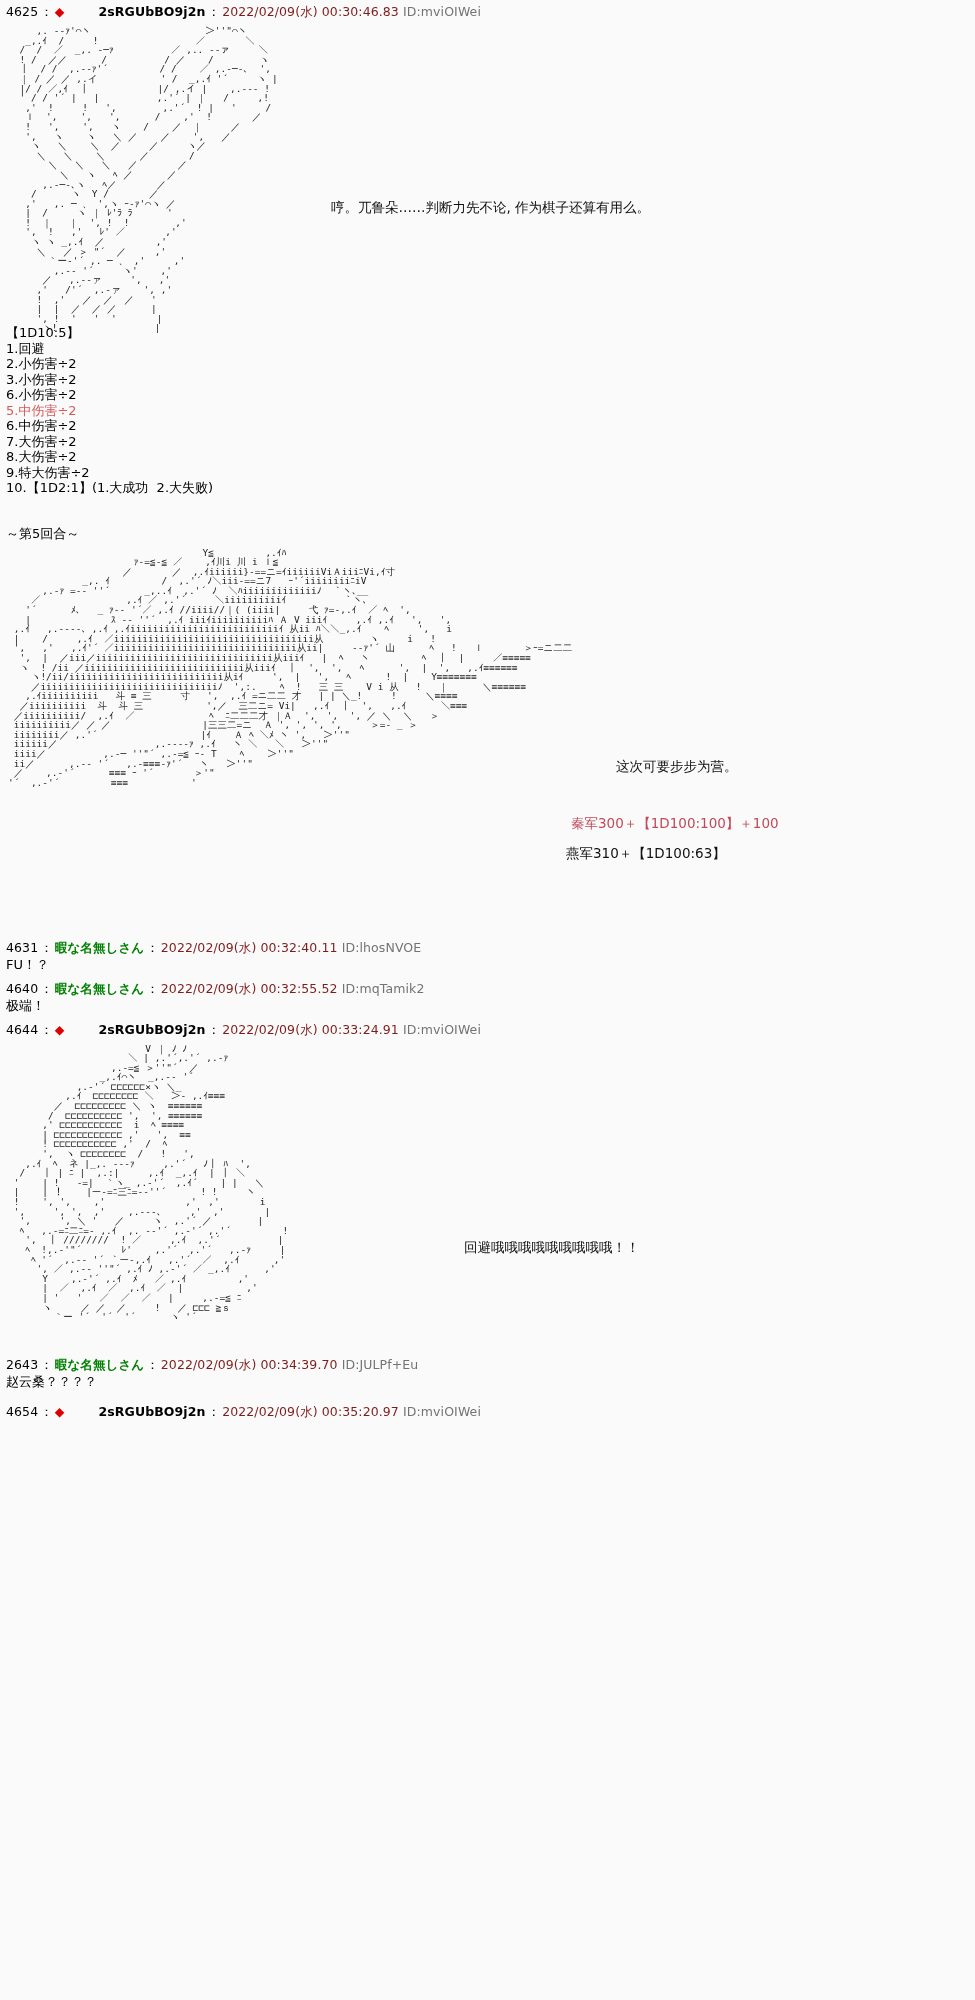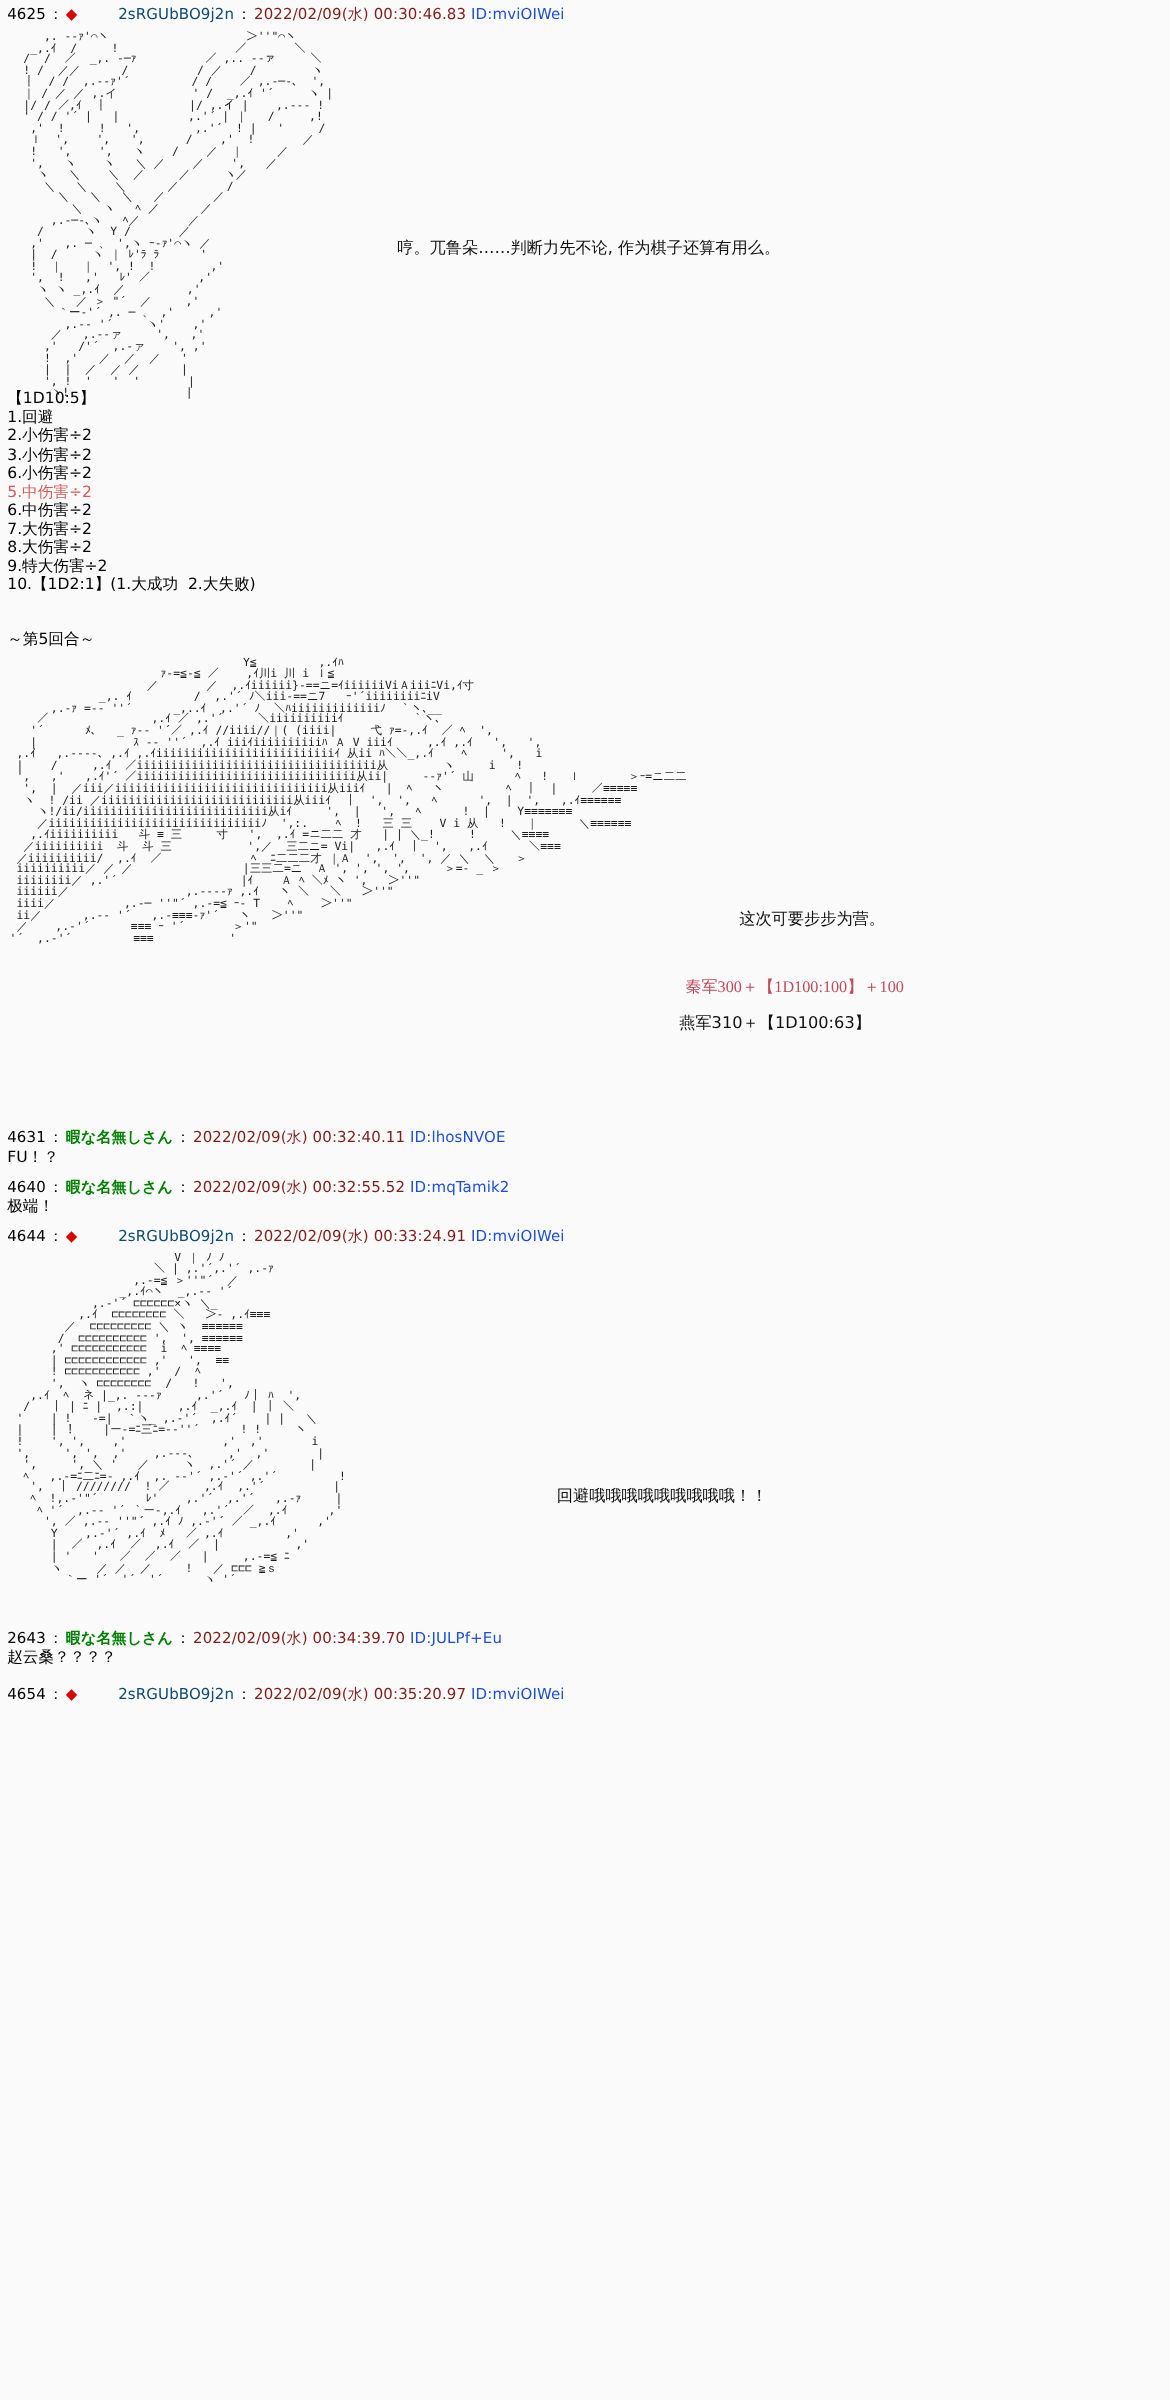--- a/index.html
+++ b/index.html
@@ -21,24 +21,24 @@
   
   .post-head {
     font-size: 12.5px;
     line-height: 16px;
     white-space: nowrap;
     margin: 0;
     padding: 0;
     letter-spacing: 0.1px;
   }
   .sep { color: #000; padding: 0 2px; }
-  .name-trip { color: #0c4a6e; font-weight: normal; padding-left: 35px; }
+  .name-trip { color: #000000; font-weight: bold; padding-left: 35px; }
   .name-anon { color: #008000; font-weight: bold; }
   .date { color: #7f1d1d; }
-  .uid { color: #1d4ed8; }
+  .uid { color: #737373; }
   .diamond { color: #dd0000; letter-spacing: -1px; }
   .cjk {
     font-family: "DejaVu Sans", "Liberation Sans", sans-serif;
     font-size: 13px;
     line-height: 17px;
     white-space: pre;
     margin: 0;
   }
 
   
@@ -163,21 +163,21 @@
   ／iiiiiiiiii  斗  斗 三           ',／  三二ニ= Vi|   ,.ｲ  ｜  ',   ,.ｲ      ＼≡≡≡
  ／iiiiiiiiii/  ,.ｲ  ／             ﾍ  ﾆ二二二才 ｜Ａ  ',  ',  ', ／ ＼  ＼   ＞
  iiiiiiiiii／ ／ ／                |三三二=ニ  Ａ ', ', ', ',     ＞=- _ ＞
  iiiiiiii／ ,.'´                  |ｲ    Ａ ﾍ ＼ﾒ ヽ ',   ＞''"
  iiiiii／                 ,.-‐‐-ｧ ,.ｲ   ヽ ＼   ＼   ＞''"
  iiii／          ,.-─ ''"´ ,.-=≦ ｰ‐ T    ﾍ    ＞''"
  ii／      ,.-‐ '´   ,.-≡≡≡-ｧ'´   ヽ   ＞''"
  ／    ,.-'´      ≡≡≡ ｰ '´       ＞'"
 '´  ,.-'´         ≡≡≡           '</pre>
       <div class="bubble" style="left:610px; top:215px;">这次可要步步为营。</div>
-      <div class="bubble red" style="left:565px; top:272px;font-family:Liberation Serif, serif;">秦军300＋【1D100:100】＋100</div>
+      <div class="bubble red" style="left:565px; top:272px;">秦军300＋【1D100:100】＋100</div>
       <div class="bubble" style="left:560px; top:302px;">燕军310＋【1D100:63】</div>
     </div>
   </div>
 
   <div class="gap-s"></div>
 
   <div class="post">
     <div class="post-head">
       <span>4631</span><span class="sep">：</span><span class="name-anon">暇な名無しさん</span><span class="sep">：</span><span class="date">2022/02/09(水) 00:32:40.11</span> <span class="uid">ID:lhosNVOE</span>
     </div>

